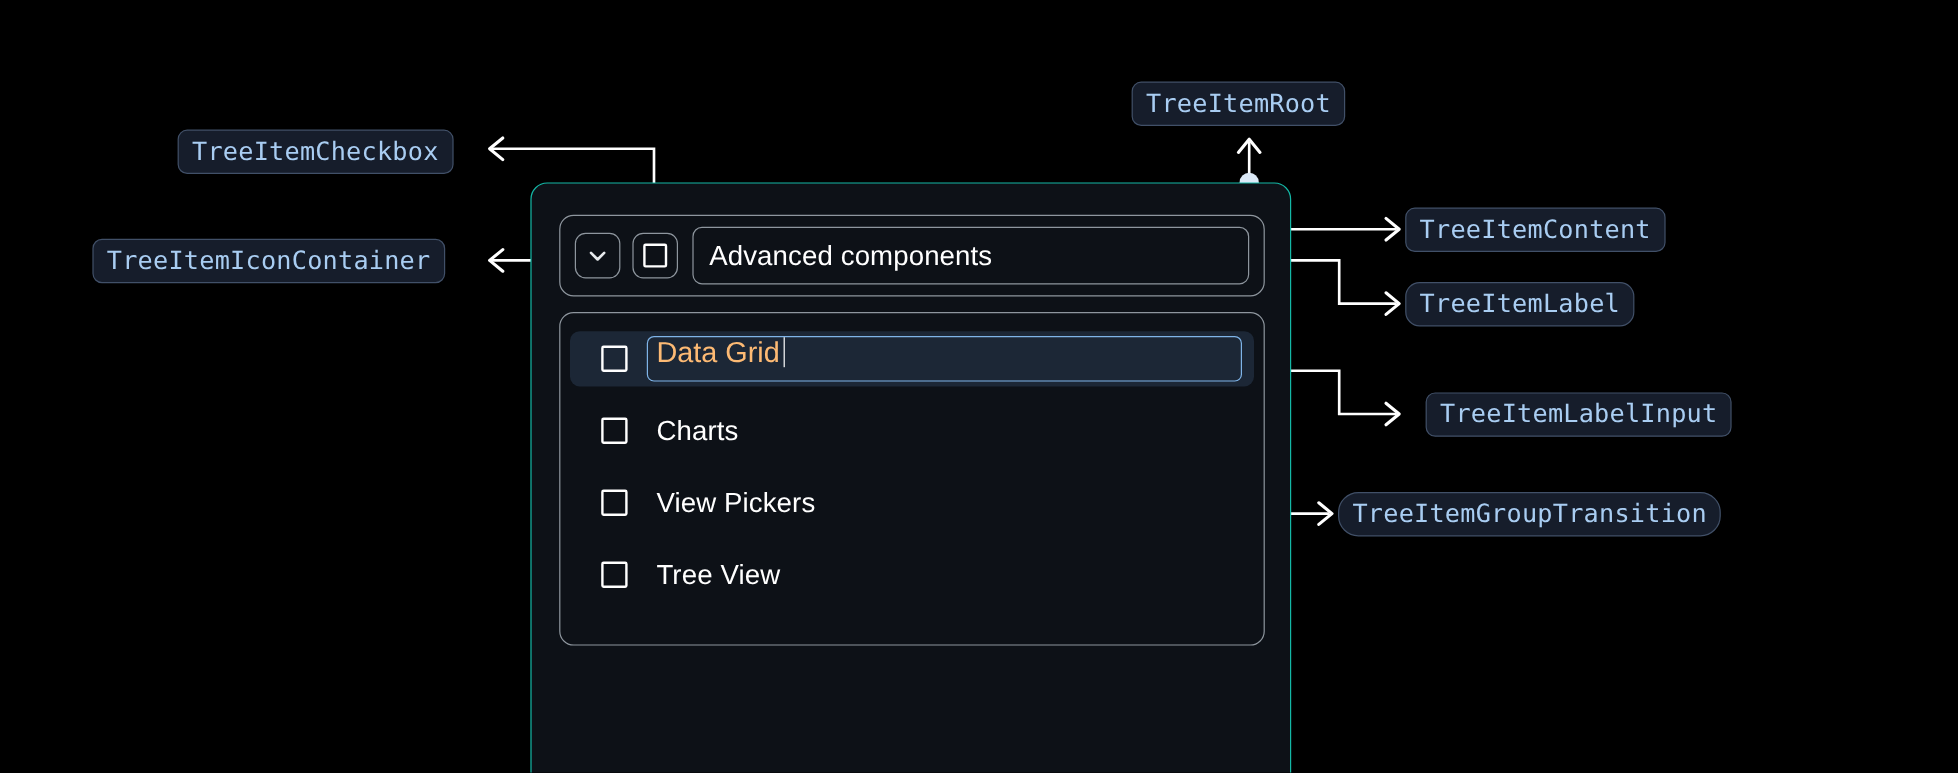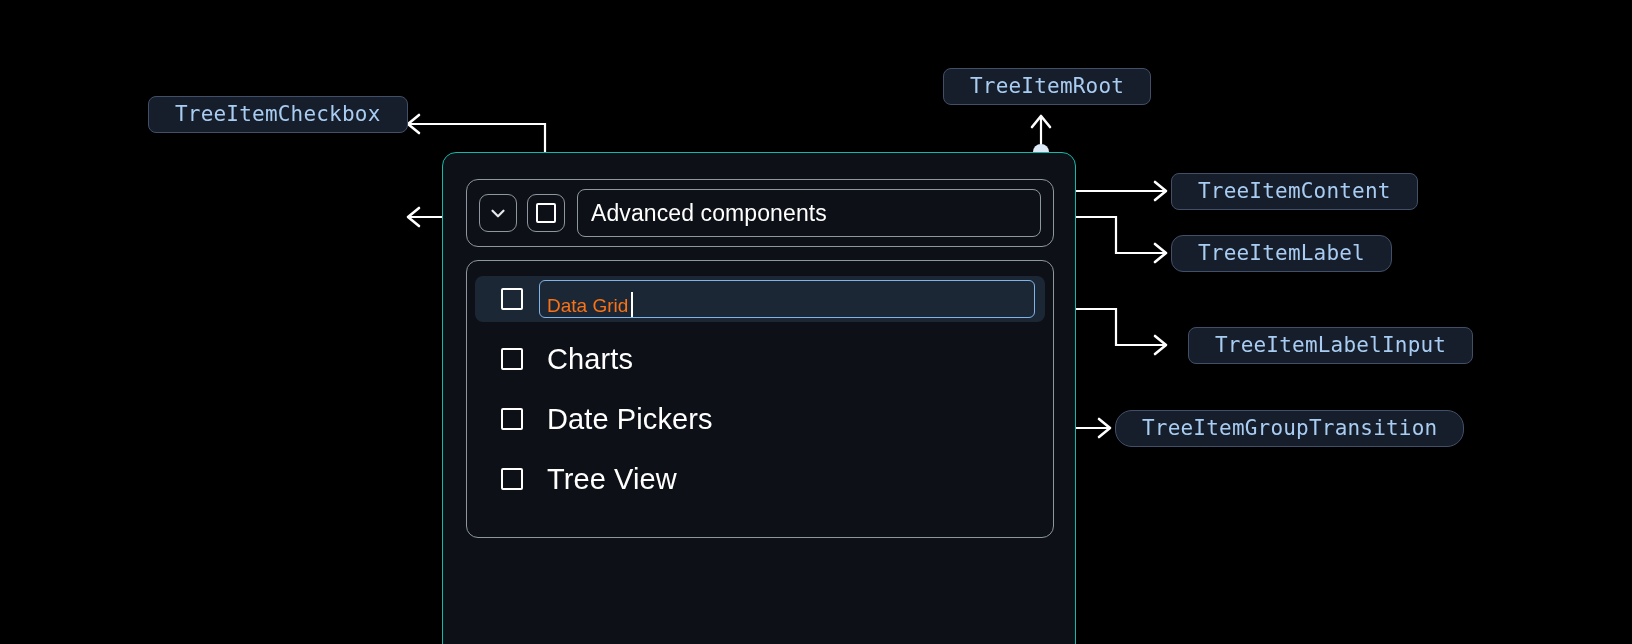--- a/index.html
+++ b/index.html
@@ -23,21 +23,21 @@
     background: #161d2b;
     border: 1px solid #415068;
     border-radius: 8px;
     color: #a9cdf2;
     font-family: "DejaVu Sans Mono", "Liberation Mono", monospace;
     font-size: 21px;
     line-height: 1;
     letter-spacing: 0.2px;
     display: flex;
     align-items: center;
-    padding: 0 26px;
+    padding: 0 11px;
     white-space: nowrap;
     height: 37px;
   }
 
   
   #wires {
     position: absolute;
     left: 0; top: 0;
     width: 1632px;
     height: 644px;
@@ -136,36 +136,36 @@
     width: 22px;
     height: 22px;
     box-sizing: border-box;
     border: 2.5px solid #ffffff;
     border-radius: 2px;
     flex: 0 0 auto;
   }
   .row-text {
     margin-left: 24px;
     color: #ffffff;
-    font-size: 29px;
+    font-size: 23px;
     letter-spacing: 0.1px;
   }
   .row.selected .row-input {
     box-sizing: border-box;
     margin-left: 16px;
     flex: 1 1 auto;
     height: 38px;
     margin-right: 10px;
     border: 1.5px solid #7fb4e8;
     border-radius: 6px;
     display: flex;
-    align-items: flex-end;
+    align-items: flex-start;
     padding-left: 7px;
-    color: #f97316;
-    font-size: 19px;
+    color: #fdba74;
+    font-size: 24px;
     background: transparent;
   }
   .caret {
     display: inline-block;
     width: 1.5px;
     height: 25px;
     background: #ffffff;
     margin-left: 3px;
   }
 </style>
@@ -206,24 +206,27 @@
       <circle cx="545" cy="203" r="8"></circle>
       <circle cx="494" cy="217" r="8"></circle>
       <circle cx="1041" cy="152" r="8"></circle>
       <circle cx="1054" cy="191" r="8"></circle>
       <circle cx="1041" cy="217" r="8"></circle>
       <circle cx="1041" cy="309" r="8"></circle>
       <circle cx="1053" cy="428" r="8"></circle>
     </g>
   </svg>
 
-  <div class="chip" style="left:148px; top:96px;">
+  <div class="chip" style="left:148px; top:108px;">
     <span>TreeItemCheckbox</span>
   </div>
 
+  <div class="chip" style="left:77px; top:199px;">
+    <span>TreeItemIconContainer</span>
+  </div>
 
   <div class="chip" style="left:943px; top:68px;">
     <span>TreeItemRoot</span>
   </div>
 
   <div class="chip" style="left:1171px; top:173px;">
     <span>TreeItemContent</span>
   </div>
 
   <div class="chip" style="left:1171px; top:235px;border-radius:12px;">
@@ -267,21 +270,21 @@
           </span>
       </div>
 
       <div class="row">
         <span class="row-checkbox"></span>
         <span class="row-text">Charts</span>
       </div>
 
       <div class="row">
         <span class="row-checkbox"></span>
-        <span class="row-text">Date Pickers</span>
+        <span class="row-text">View Pickers</span>
       </div>
 
       <div class="row">
         <span class="row-checkbox"></span>
         <span class="row-text">Tree View</span>
       </div>
 
     </div>
   </div>
 </div>

